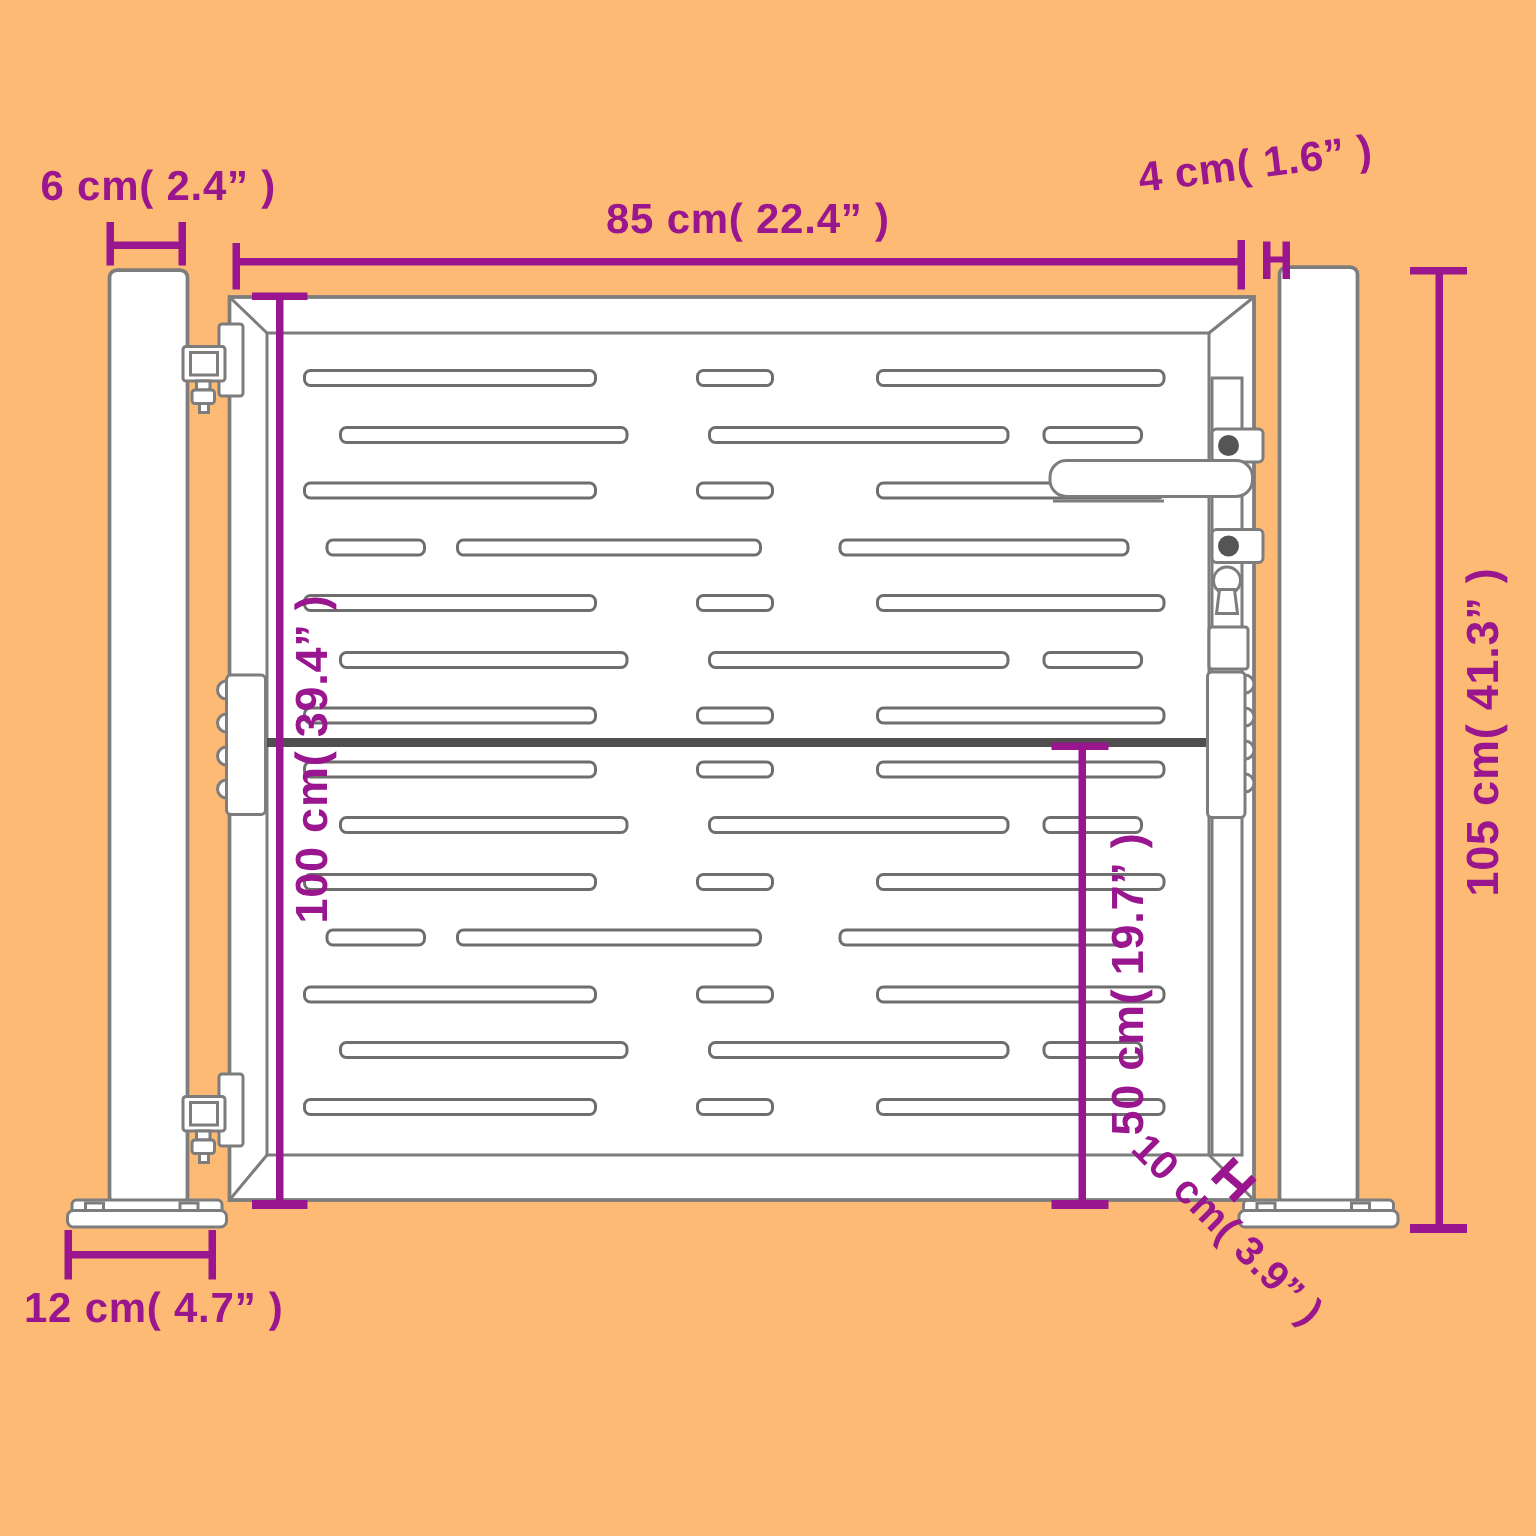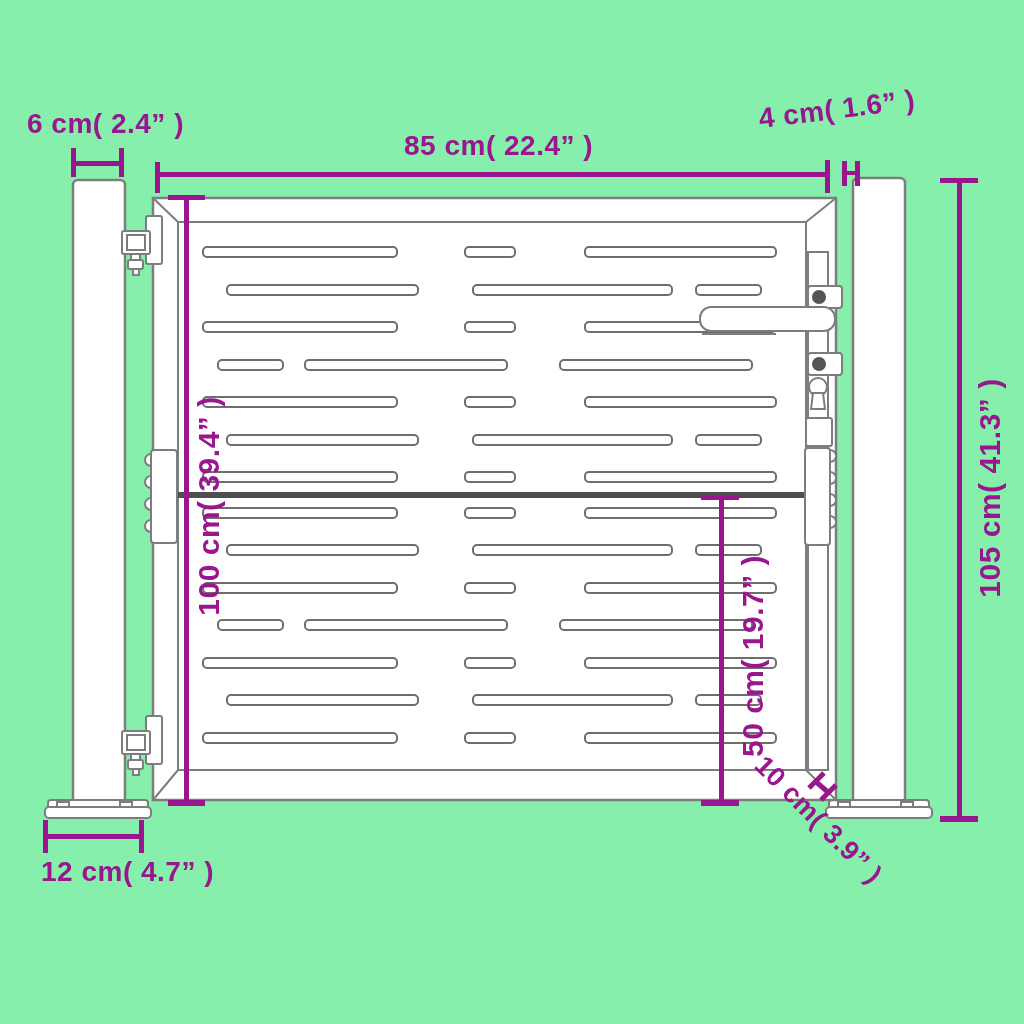--- a/index.html
+++ b/index.html
@@ -2,21 +2,21 @@
 <html style="--accent: #99168E; --line: #7d7d7d;"><head>
 <meta charset="utf-8">
 <style>
   :root{
     --accent:#99168E;
     --line:#7d7d7d;
     --rail:#4f4f4f;
   }
   html,body{margin:0;padding:0;background:#fff;}
   #stage{
-    position:relative;width:1024px;height:1024px;background:#86efac;
+    position:relative;width:1024px;height:1024px;background:#fdba74;
     font-family:"Liberation Sans",sans-serif;overflow:hidden;
   }
   #drawing{position:absolute;left:0;top:0;width:1024px;height:1024px;}
   .outl{fill:#ffffff;stroke:var(--line);stroke-width:2.5;}
   .thin{fill:#ffffff;stroke:var(--line);stroke-width:2;}
   .slat{fill:#ffffff;stroke:#6e6e6e;stroke-width:2;}
   .dim{fill:var(--accent);}
   .dimln{stroke:var(--accent);stroke-width:5;fill:none;}
   .dark{fill:#555555;stroke:none;}
   .rail{fill:var(--rail);stroke:none;}
@@ -24,21 +24,21 @@
     position:absolute;color:var(--accent);font-weight:700;
     white-space:nowrap;font-size:28px;letter-spacing:.5px;line-height:1.15;
   }
   .lbl.rot90{transform:translate(-50%,-50%) rotate(-90deg);font-size:30px;}
   #lbl-post-width{left:27px;top:108px;}
   #lbl-gate-width{left:404px;top:130px;}
   #lbl-post-gap{left:761px;top:103px;transform:rotate(-7deg);transform-origin:0 100%;}
   #lbl-total-height{left:990px;top:488px;}
   #lbl-gate-height{left:209px;top:506px;}
   #lbl-half-height{left:753px;top:656px;}
-  #lbl-base-plate{left:16px;top:856px;margin-left:25px;}
+  #lbl-base-plate{left:16px;top:856px;}
   #lbl-clearance{left:770px;top:750px;font-size:27px;transform:rotate(45deg);transform-origin:0 0;}
 </style>
 </head>
 <body>
 
 <div id="stage">
 
   <svg id="drawing" viewBox="0 0 1024 1024">
 
     <g>

